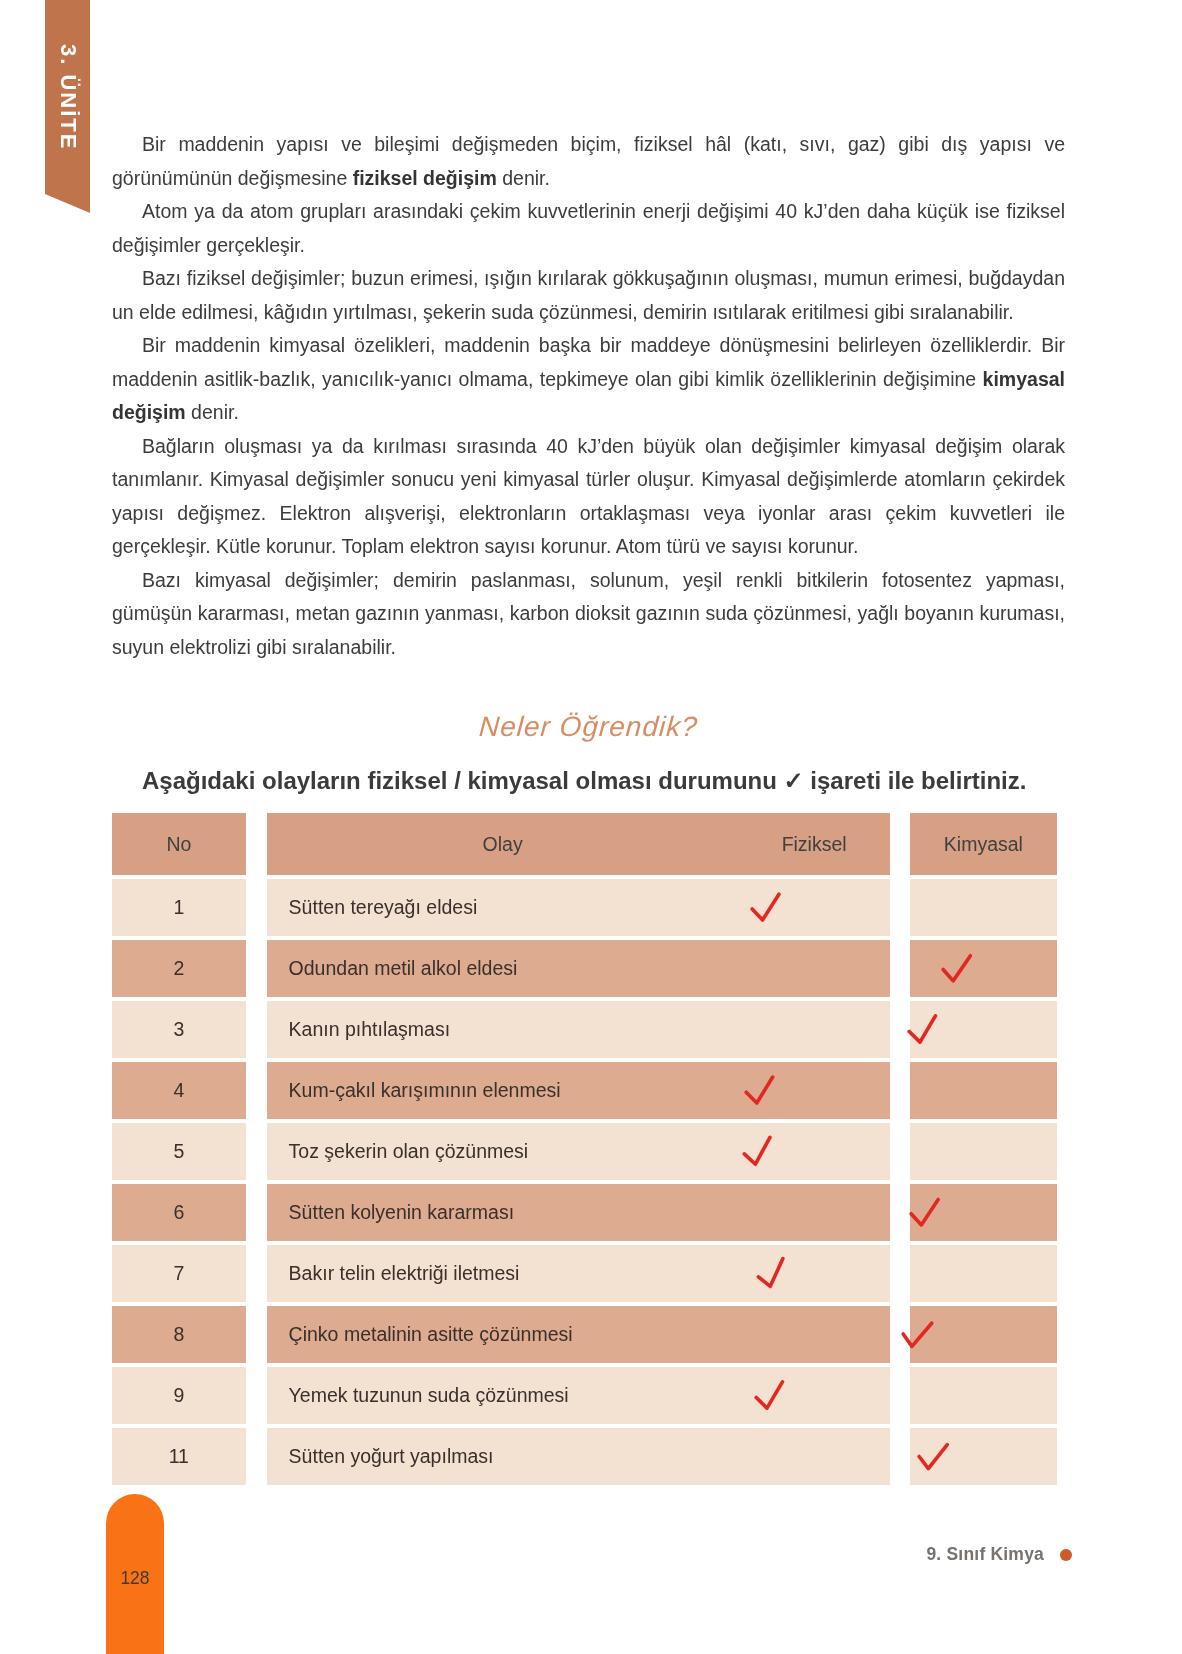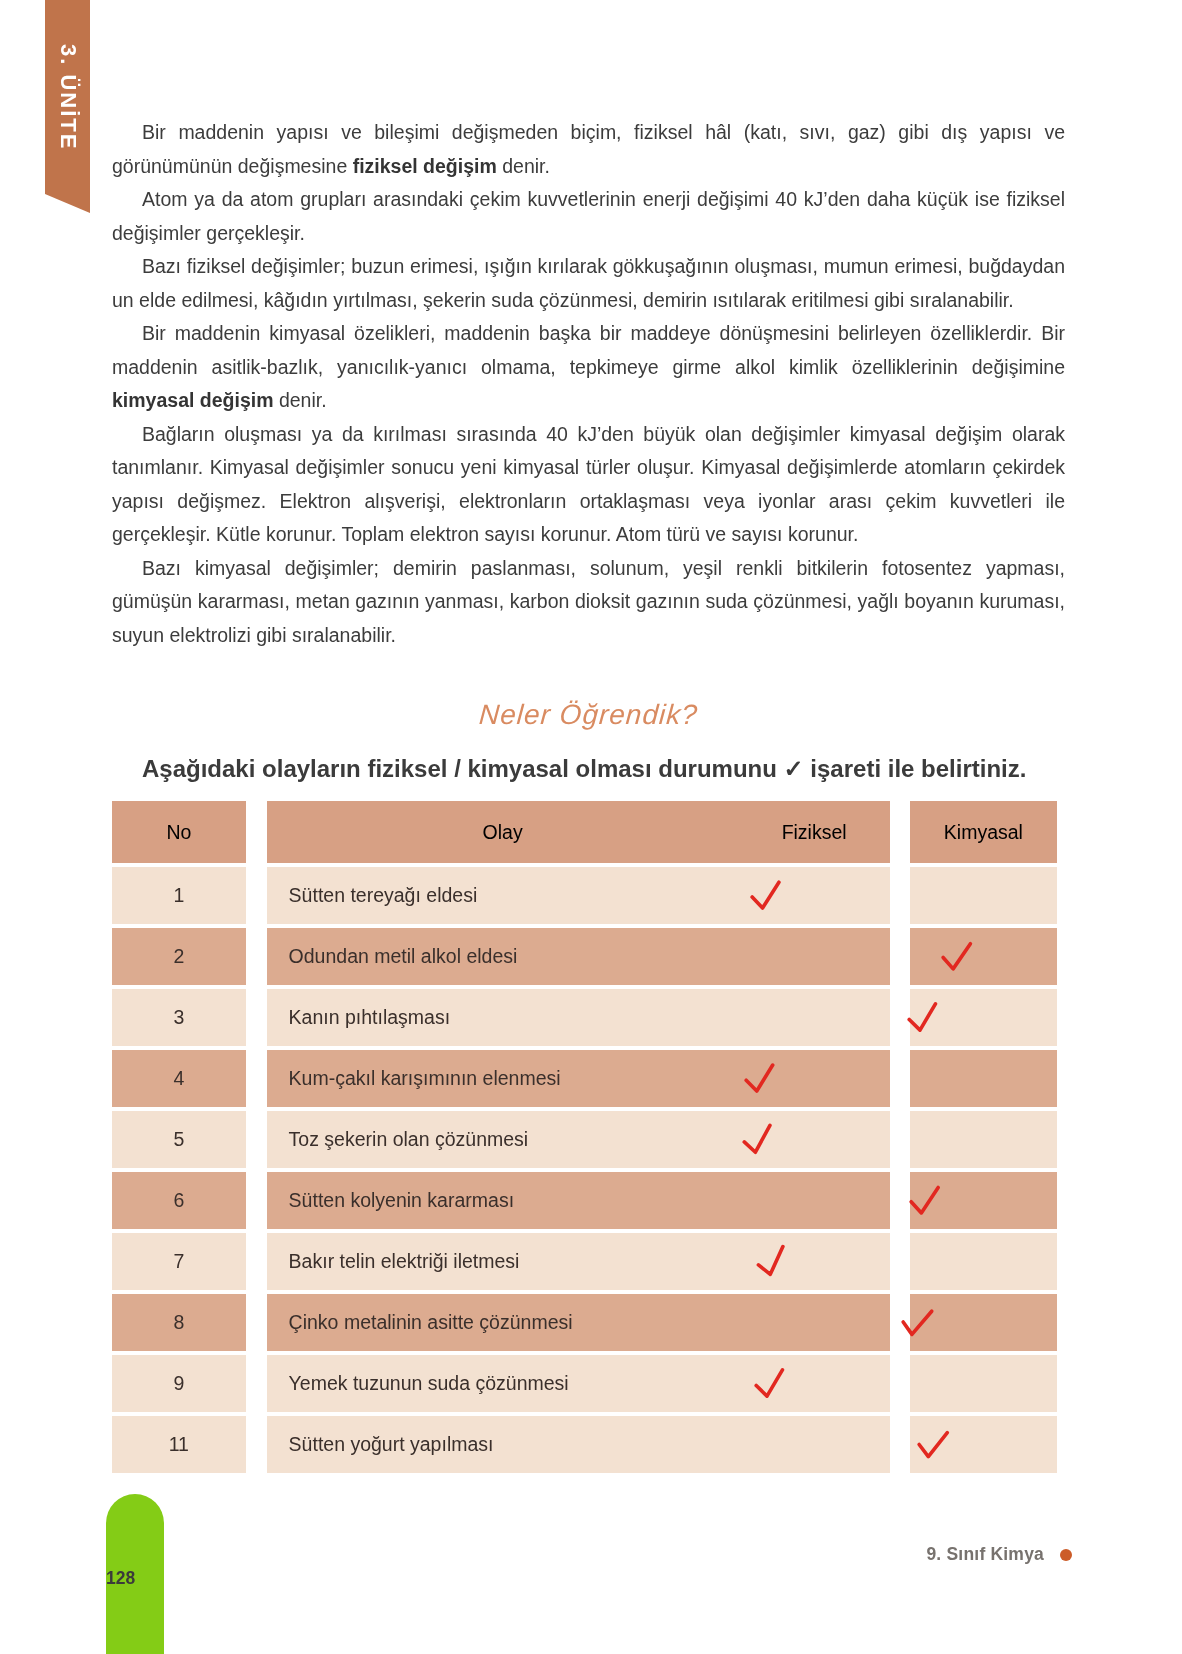--- a/index.html
+++ b/index.html
@@ -18,21 +18,21 @@
     clip-path:polygon(0 0,100% 0,100% 100%,0 calc(100% - 19px));
     display:flex;align-items:center;justify-content:center;
   }
   .ribbon span{
     writing-mode:vertical-rl;text-orientation:mixed;
     color:#ffffff;font-weight:bold;font-size:22px;letter-spacing:2px;
     padding-bottom:18px;white-space:nowrap;
   }
   
   .content{
-    position:absolute;left:112px;top:116px;width:953px;
+    position:absolute;left:112px;top:128px;width:953px;
   }
   .bodytext p{
     margin:0;text-indent:30px;text-align:justify;
     font-size:19.5px;line-height:33.5px;color:#3c3c3c;
   }
   .bodytext b{color:#343434;}
   .section-title{
     margin-top:47px;
     text-align:center;
     font-style:italic;
@@ -51,32 +51,32 @@
   
   .qtable{margin-top:18px;width:945px;}
   .trow{display:flex;margin-top:4px;}
   .trow.header{margin-top:0;}
   .cell{box-sizing:border-box;}
   .c-no{width:138px;display:flex;align-items:center;justify-content:center;}
   .c-olay{width:487px;display:flex;align-items:center;padding-left:22px;margin-left:21px;}
   .c-fiz{width:156px;display:flex;align-items:center;justify-content:center;}
   .c-kim{width:152px;margin-left:20px;display:flex;align-items:center;justify-content:center;}
   .trow.header .cell{background:#d7a084;height:62px;justify-content:center;padding-left:0;
-    font-size:19.5px;color:#000000;}
+    font-size:19.5px;color:#404040;}
   .trow.data .cell{height:57px;font-size:19.5px;color:#3a2f2b;}
   .trow.data.light .cell{background:#f3e1d1;}
   .trow.data.dark  .cell{background:#dcab90;}
   .checkmark{width:36px;height:32px;overflow:visible;}
   .checkmark polyline{fill:none;stroke:#e22820;stroke-width:3.4;
     stroke-linecap:round;stroke-linejoin:round;}
   
   .page-badge{
     position:absolute;left:106px;top:1494px;width:58px;height:160px;
-    background:#84cc16;border-radius:29px 29px 0 0;
-    font-weight:bold;
+    background:#f97316;border-radius:29px 29px 0 0;
+    text-align:center;
   }
   .page-badge span{
     display:inline-block;margin-top:74px;font-size:17.5px;color:#3b3b3b;
   }
   .footer-right{
     position:absolute;right:110px;top:1544px;
     display:flex;align-items:center;gap:16px;
   }
   .footer-right .book{
     font-weight:bold;font-size:17.5px;color:#77726e;letter-spacing:0.2px;
@@ -93,21 +93,21 @@
   <div class="ribbon">
     <span>3. ÜNİTE</span>
   </div>
 
   <div class="content">
 
     <div class="bodytext" id="body-text">
         <p><span>Bir maddenin yapısı ve bileşimi değişmeden biçim, fiziksel hâl (katı, sıvı, gaz) gibi dış yapısı ve görünümünün değişmesine </span><b>fiziksel değişim</b><span> denir.</span></p>
         <p><span>Atom ya da atom grupları arasındaki çekim kuvvetlerinin enerji değişimi 40 kJ’den daha küçük ise fiziksel değişimler gerçekleşir.</span></p>
         <p><span>Bazı fiziksel değişimler; buzun erimesi, ışığın kırılarak gökkuşağının oluşması, mumun erimesi, buğdaydan un elde edilmesi, kâğıdın yırtılması, şekerin suda çözünmesi, demirin ısıtılarak eritilmesi gibi sıralanabilir.</span></p>
-        <p><span>Bir maddenin kimyasal özelikleri, maddenin başka bir maddeye dönüşmesini belirleyen özelliklerdir. Bir maddenin asitlik-bazlık, yanıcılık-yanıcı olmama, tepkimeye girme alkol kimlik özelliklerinin değişimine </span><b>kimyasal değişim</b><span> denir.</span></p>
+        <p><span>Bir maddenin kimyasal özelikleri, maddenin başka bir maddeye dönüşmesini belirleyen özelliklerdir. Bir maddenin asitlik-bazlık, yanıcılık-yanıcı olmama, tepkimeye olan gibi kimlik özelliklerinin değişimine </span><b>kimyasal değişim</b><span> denir.</span></p>
         <p><span>Bağların oluşması ya da kırılması sırasında 40 kJ’den büyük olan değişimler kimyasal değişim olarak tanımlanır. Kimyasal değişimler sonucu yeni kimyasal türler oluşur. Kimyasal değişimlerde atomların çekirdek yapısı değişmez. Elektron alışverişi, elektronların ortaklaşması veya iyonlar arası çekim kuvvetleri ile gerçekleşir. Kütle korunur. Toplam elektron sayısı korunur. Atom türü ve sayısı korunur.</span></p>
         <p><span>Bazı kimyasal değişimler; demirin paslanması, solunum, yeşil renkli bitkilerin fotosentez yapması, gümüşün kararması, metan gazının yanması, karbon dioksit gazının suda çözünmesi, yağlı boyanın kuruması, suyun elektrolizi gibi sıralanabilir.</span></p>
       </div>
 
     <div class="section-title">Neler Öğrendik?</div>
 
     <div class="instruction">Aşağıdaki olayların fiziksel / kimyasal olması durumunu ✓ işareti ile belirtiniz.</div>
 
     <div class="qtable">
       <div class="trow header">

